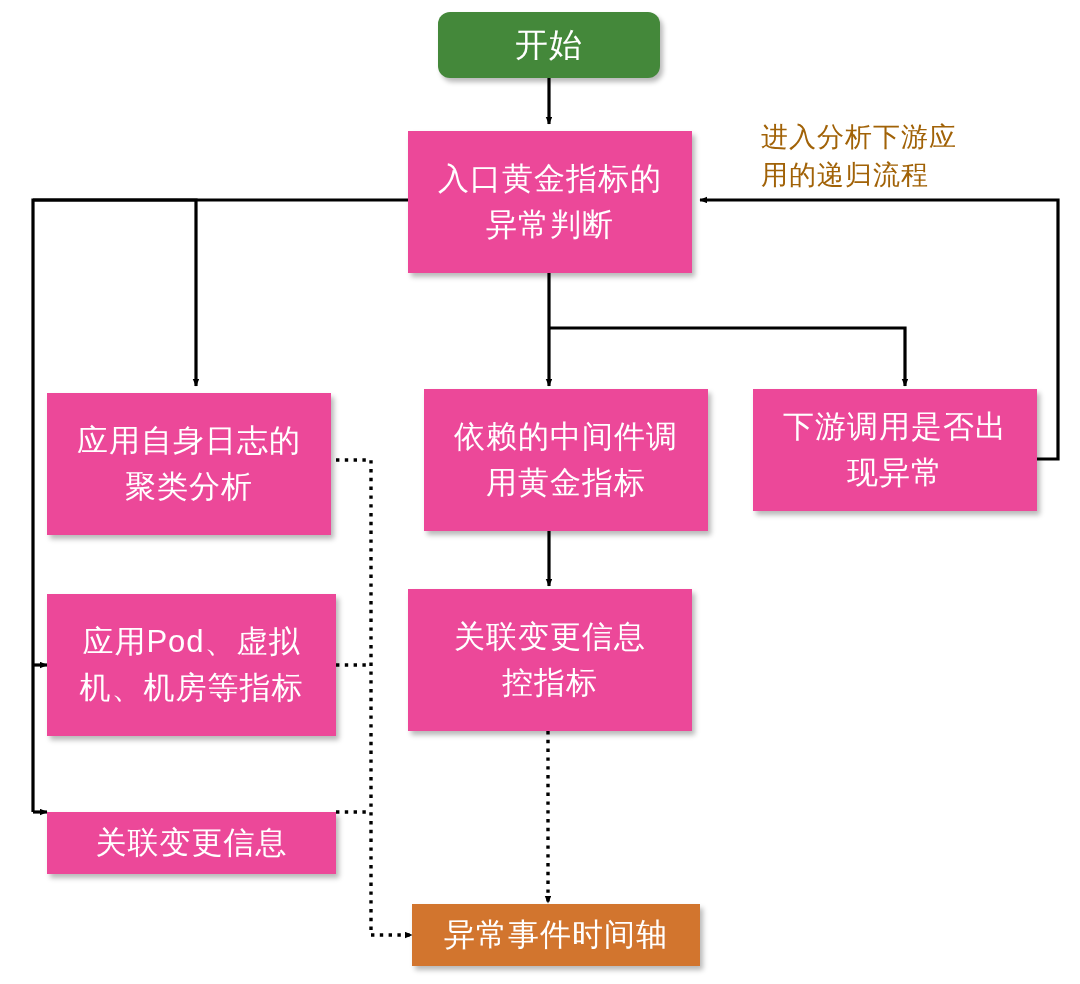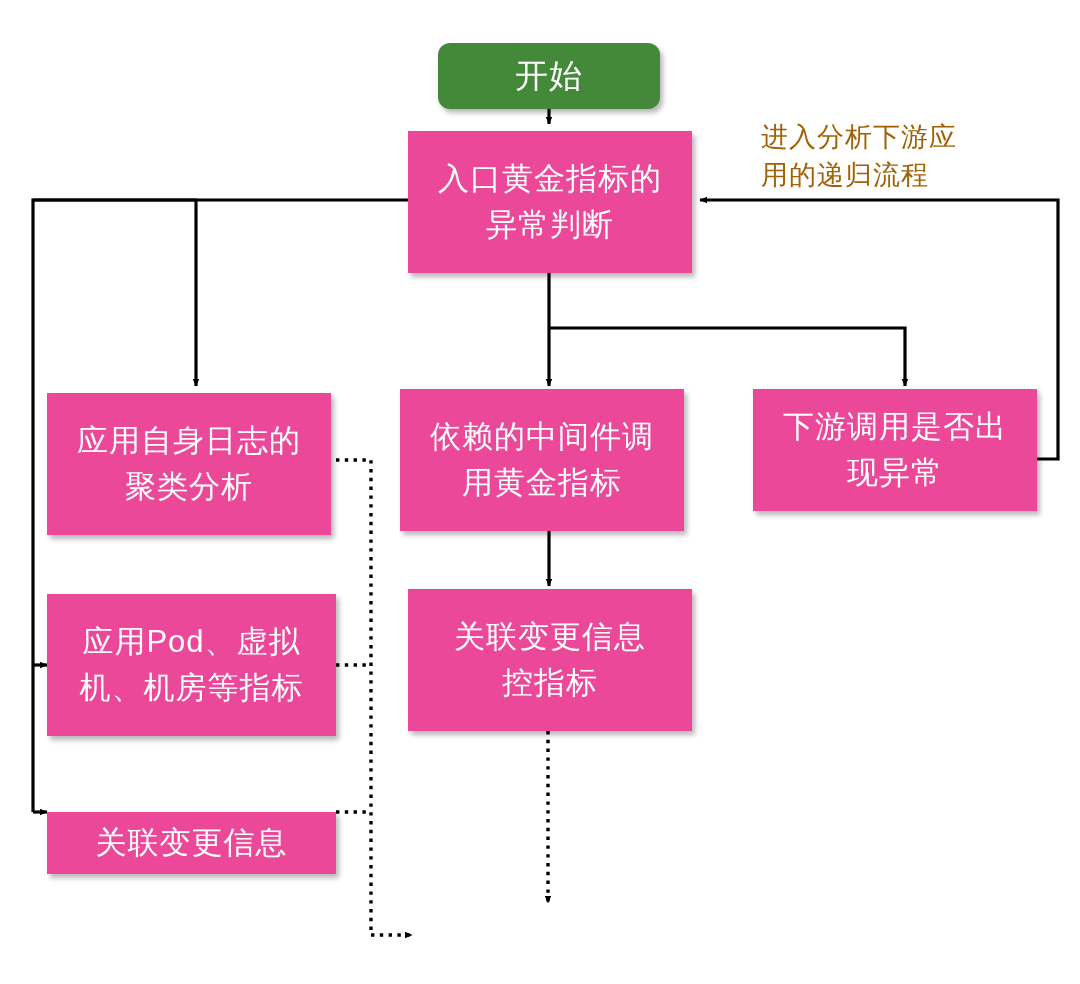--- a/index.html
+++ b/index.html
@@ -23,21 +23,21 @@
     color:#ffffff;
     line-height:1.48;
     letter-spacing:1px;
     box-shadow:3px 4px 5px rgba(0,0,0,0.28);
     z-index:3;
     padding:2px 6px;
     white-space:pre-line;
     font-weight:400;
   }
   .node.blue{background:#ec4899;}
-  .node.green{background:#44883a;border-radius:12px;margin-top:31px;}
+  .node.green{background:#44883a;border-radius:12px;}
   .node.orange{background:#d2752e;}
 
   .edge-label{
     position:absolute;
     color:#a16207;
     text-align:left;
     line-height:1.42;
     letter-spacing:1px;
     white-space:pre-line;
     z-index:4;
@@ -85,26 +85,27 @@
 异常判断</div>
 
   <div class="node blue" style="left:47px;top:393px;width:284px;height:142px;font-size:31px;">应用自身日志的
 聚类分析</div>
 
   <div class="node blue" style="left:47px;top:594px;width:289px;height:142px;font-size:31px;">应用Pod、虚拟
 机、机房等指标</div>
 
   <div class="node blue" style="left:47px;top:812px;width:289px;height:62px;font-size:31px;">关联变更信息</div>
 
-  <div class="node blue" style="left:400px;top:389px;width:284px;height:142px;font-size:31px;">依赖的中间件调
+  <div class="node blue" style="left:424px;top:389px;width:284px;height:142px;font-size:31px;">依赖的中间件调
 用黄金指标</div>
 
   <div class="node blue" style="left:408px;top:589px;width:284px;height:142px;font-size:31px;">关联变更信息
 控指标</div>
 
   <div class="node blue" style="left:753px;top:389px;width:284px;height:122px;font-size:31px;">下游调用是否出
 现异常</div>
 
+  <div class="node orange" style="left:412px;top:904px;width:288px;height:62px;font-size:31px;">异常事件时间轴</div>
 
   <div class="edge-label" style="left:761px;top:118px;width:290px;font-size:27px;">进入分析下游应
 用的递归流程</div>
 
 </div>
 
 </body></html>

